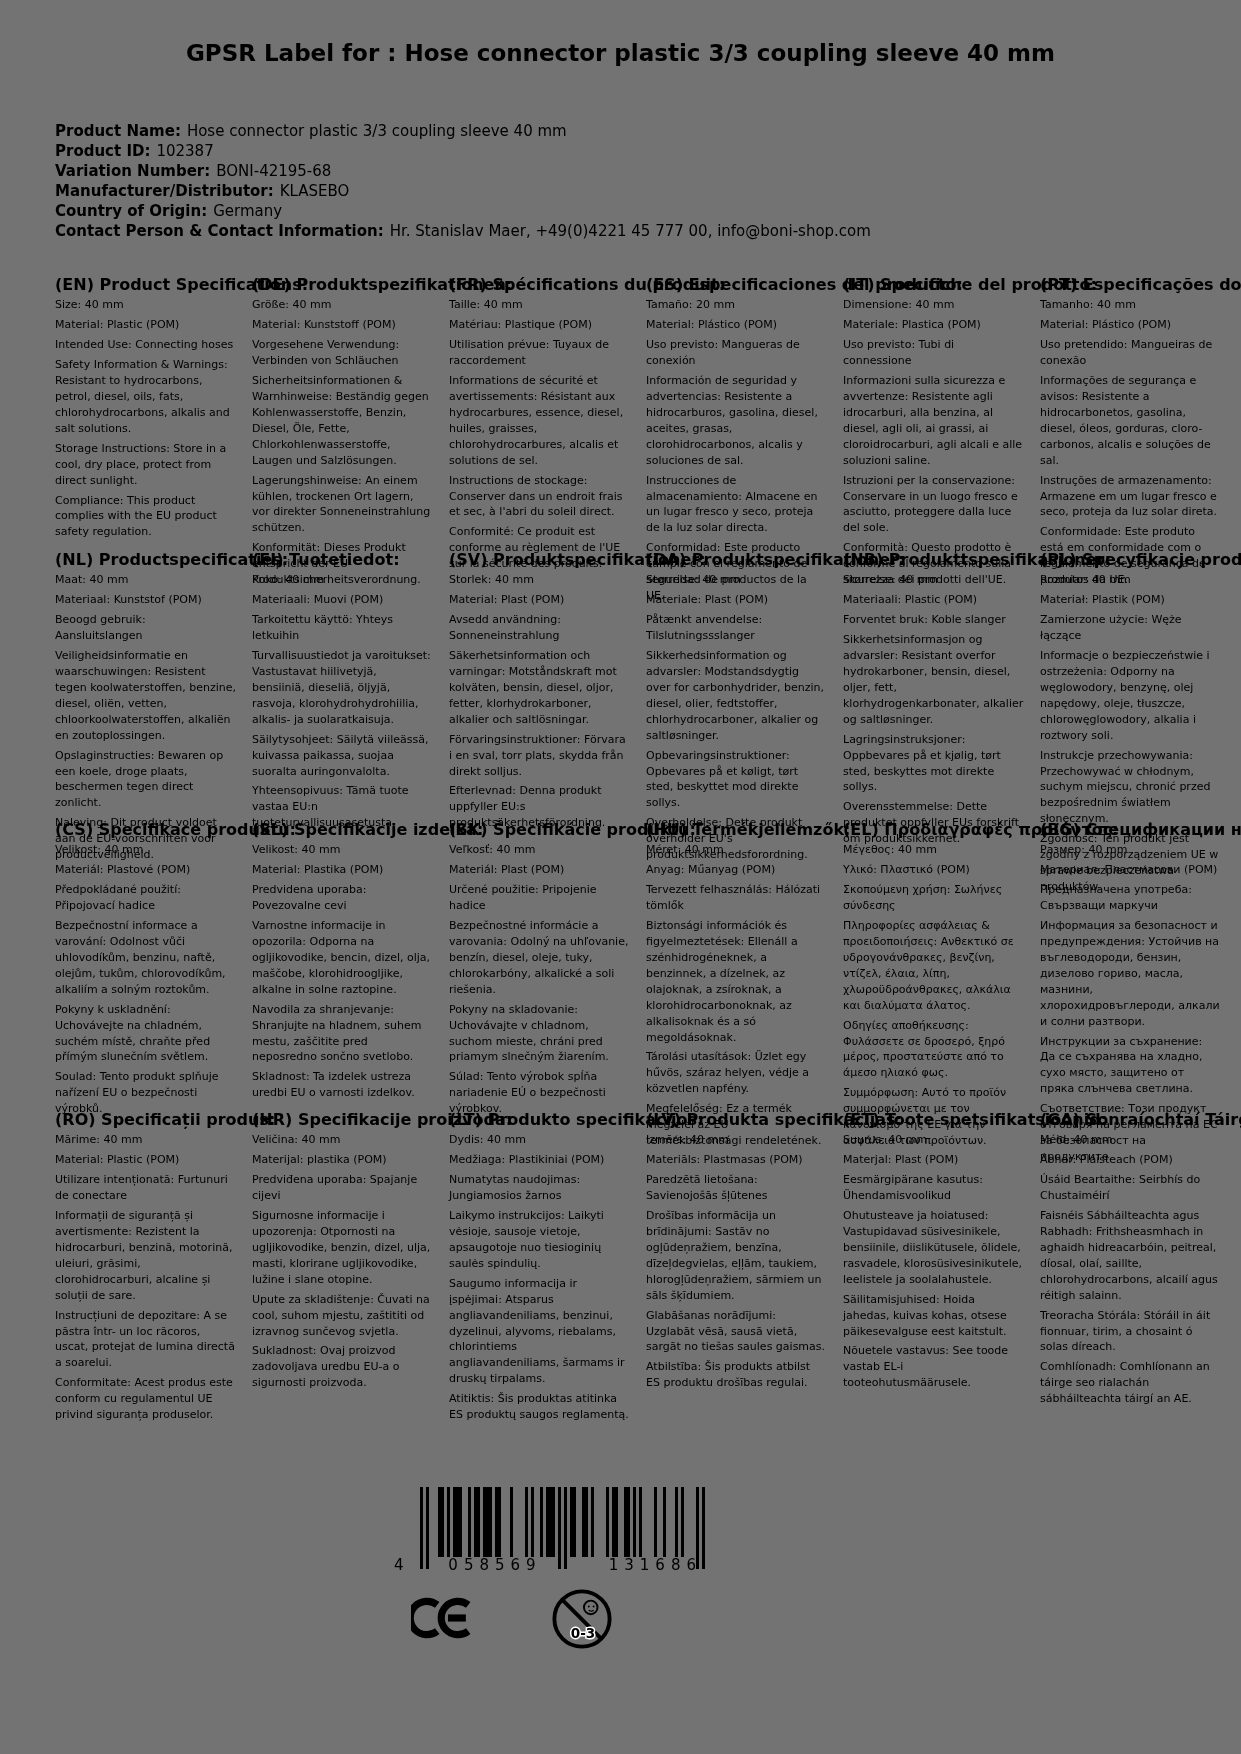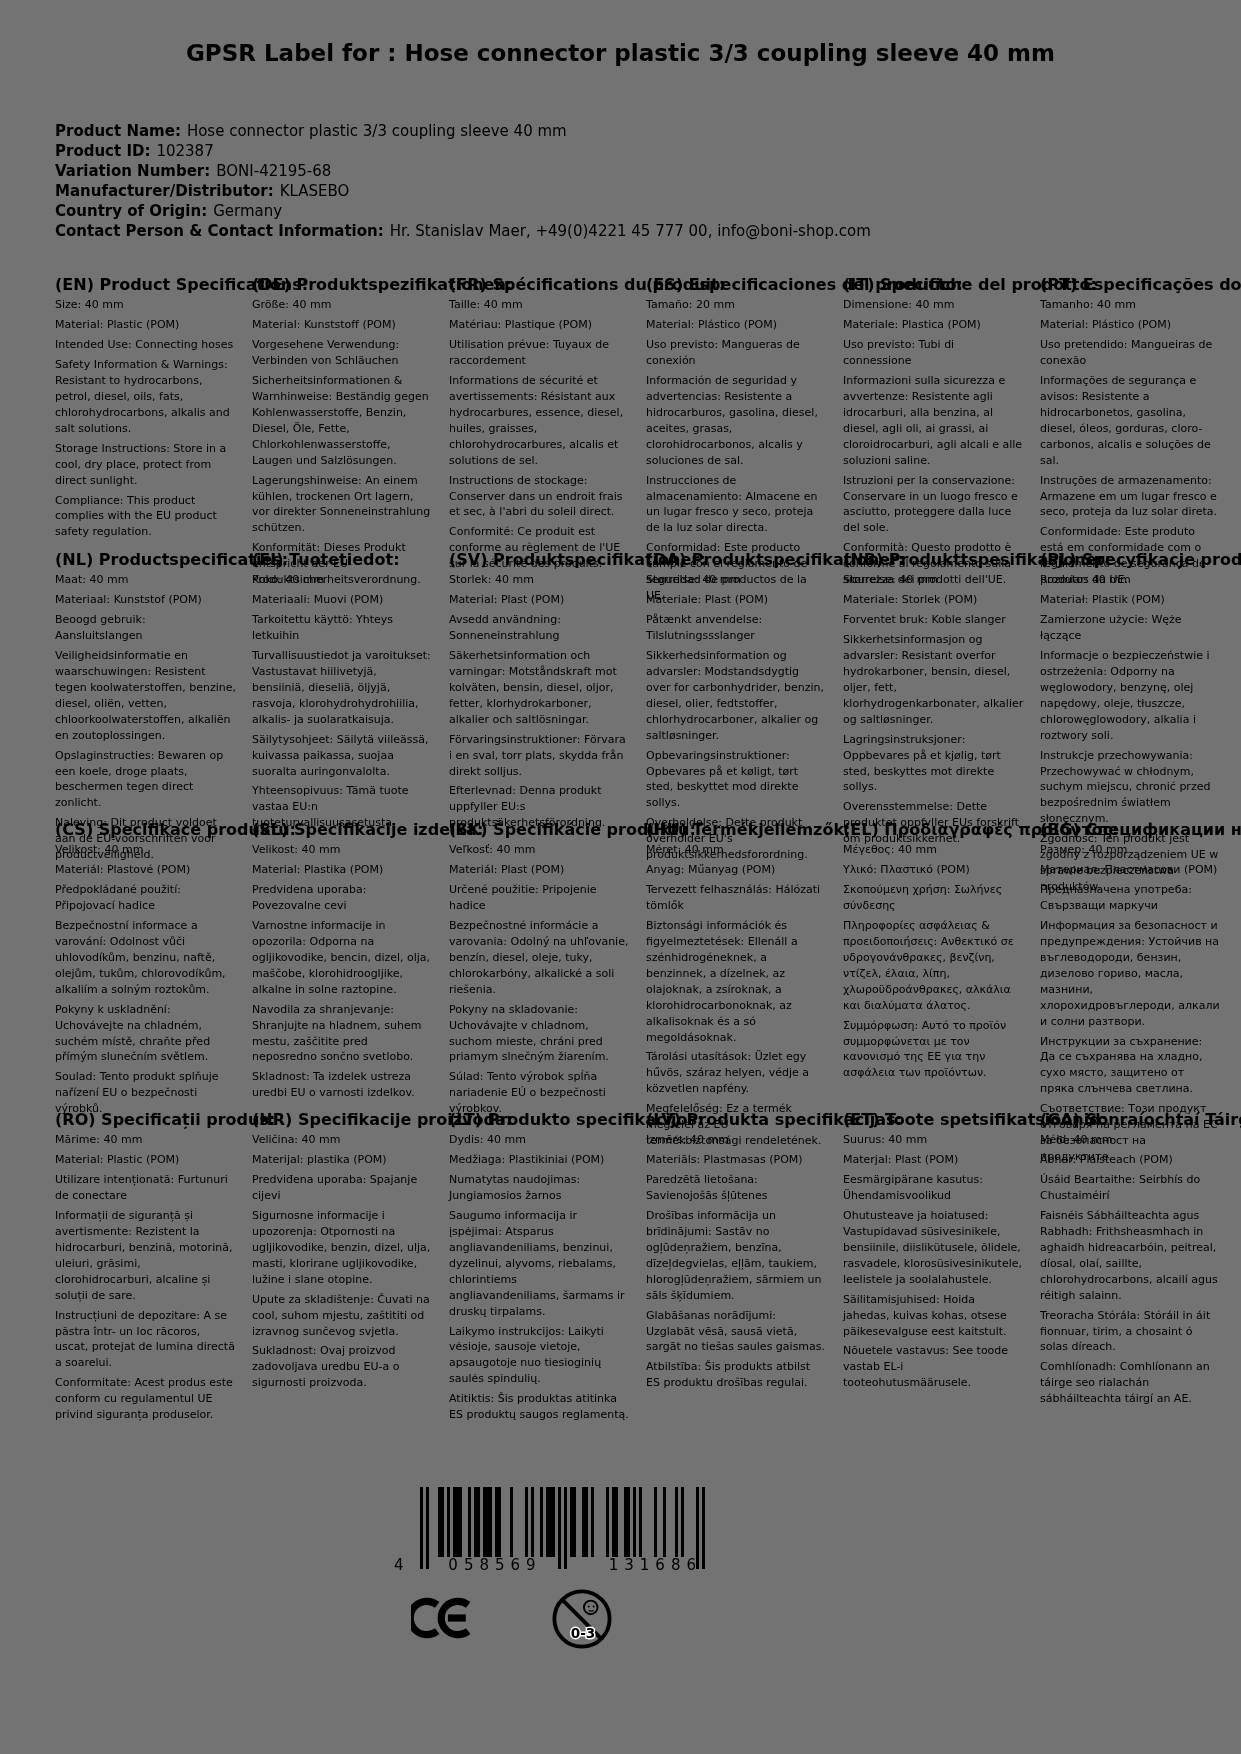--- a/index.html
+++ b/index.html
@@ -160,21 +160,21 @@
           <p class="bp">Sikkerhedsinformation og advarsler: Modstandsdygtig over for carbonhydrider, benzin, diesel, olier, fedtstoffer, chlorhydrocarboner, alkalier og saltløsninger.</p>
           <p class="bp">Opbevaringsinstruktioner: Opbevares på et køligt, tørt sted, beskyttet mod direkte sollys.</p>
           <p class="bp">Overholdelse: Dette produkt overholder EU's produktsikkerhedsforordning.</p>
         </div>
     </div>
 
     <div class="block">
       <div class="block-header">(NB) Produkttspesifikasjoner:</div>
       <div class="block-body">
           <p class="bp">Størrelse: 40 mm</p>
-          <p class="bp">Materiale: Storlek (POM)</p>
+          <p class="bp">Materiaali: Plastic (POM)</p>
           <p class="bp">Forventet bruk: Koble slanger</p>
           <p class="bp">Sikkerhetsinformasjon og advarsler: Resistant overfor hydrokarboner, bensin, diesel, oljer, fett, klorhydrogenkarbonater, alkalier og saltløsninger.</p>
           <p class="bp">Lagringsinstruksjoner: Oppbevares på et kjølig, tørt sted, beskyttes mot direkte sollys.</p>
           <p class="bp">Overensstemmelse: Dette produktet oppfyller EUs forskrift om produktsikkerhet.</p>
         </div>
     </div>
 
     <div class="block">
       <div class="block-header">(PL) Specyfikacje produktu:</div>
       <div class="block-body">
@@ -235,20 +235,21 @@
         </div>
     </div>
 
     <div class="block">
       <div class="block-header">(EL) Προδιαγραφές προϊόντος:</div>
       <div class="block-body">
           <p class="bp">Μέγεθος: 40 mm</p>
           <p class="bp">Υλικό: Πλαστικό (POM)</p>
           <p class="bp">Σκοπούμενη χρήση: Σωλήνες σύνδεσης</p>
           <p class="bp">Πληροφορίες ασφάλειας &amp; προειδοποιήσεις: Ανθεκτικό σε υδρογονάνθρακες, βενζίνη, ντίζελ, έλαια, λίπη, χλωροϋδροάνθρακες, αλκάλια και διαλύματα άλατος.</p>
+          <p class="bp">Οδηγίες αποθήκευσης: Φυλάσσετε σε δροσερό, ξηρό μέρος, προστατεύστε από το άμεσο ηλιακό φως.</p>
           <p class="bp">Συμμόρφωση: Αυτό το προϊόν συμμορφώνεται με τον κανονισμό της ΕΕ για την ασφάλεια των προϊόντων.</p>
         </div>
     </div>
 
     <div class="block">
       <div class="block-header">(BG) Спецификации на продукта:</div>
       <div class="block-body">
           <p class="bp">Размер: 40 mm</p>
           <p class="bp">Материал: Пластмасови (POM)</p>
           <p class="bp">Предназначена употреба: Свързващи маркучи</p>
@@ -281,22 +282,22 @@
           <p class="bp">Sukladnost: Ovaj proizvod zadovoljava uredbu EU-a o sigurnosti proizvoda.</p>
         </div>
     </div>
 
     <div class="block">
       <div class="block-header">(LT) Produkto specifikacijos:</div>
       <div class="block-body">
           <p class="bp">Dydis: 40 mm</p>
           <p class="bp">Medžiaga: Plastikiniai (POM)</p>
           <p class="bp">Numatytas naudojimas: Jungiamosios žarnos</p>
+          <p class="bp">Laikymo instrukcijos: Laikyti vėsioje, sausoje vietoje, apsaugotoje nuo tiesioginių saulės spindulių.</p>
           <p class="bp">Saugumo informacija ir įspėjimai: Atsparus angliavandeniliams, benzinui, dyzelinui, alyvoms, riebalams, chlorintiems angliavandeniliams, šarmams ir druskų tirpalams.</p>
-          <p class="bp">Laikymo instrukcijos: Laikyti vėsioje, sausoje vietoje, apsaugotoje nuo tiesioginių saulės spindulių.</p>
           <p class="bp">Atitiktis: Šis produktas atitinka ES produktų saugos reglamentą.</p>
         </div>
     </div>
 
     <div class="block">
       <div class="block-header">(LV) Produkta specifikācijas:</div>
       <div class="block-body">
           <p class="bp">Izmērs: 40 mm</p>
           <p class="bp">Materiāls: Plastmasas (POM)</p>
           <p class="bp">Paredzētā lietošana: Savienojošās šļūtenes</p>

